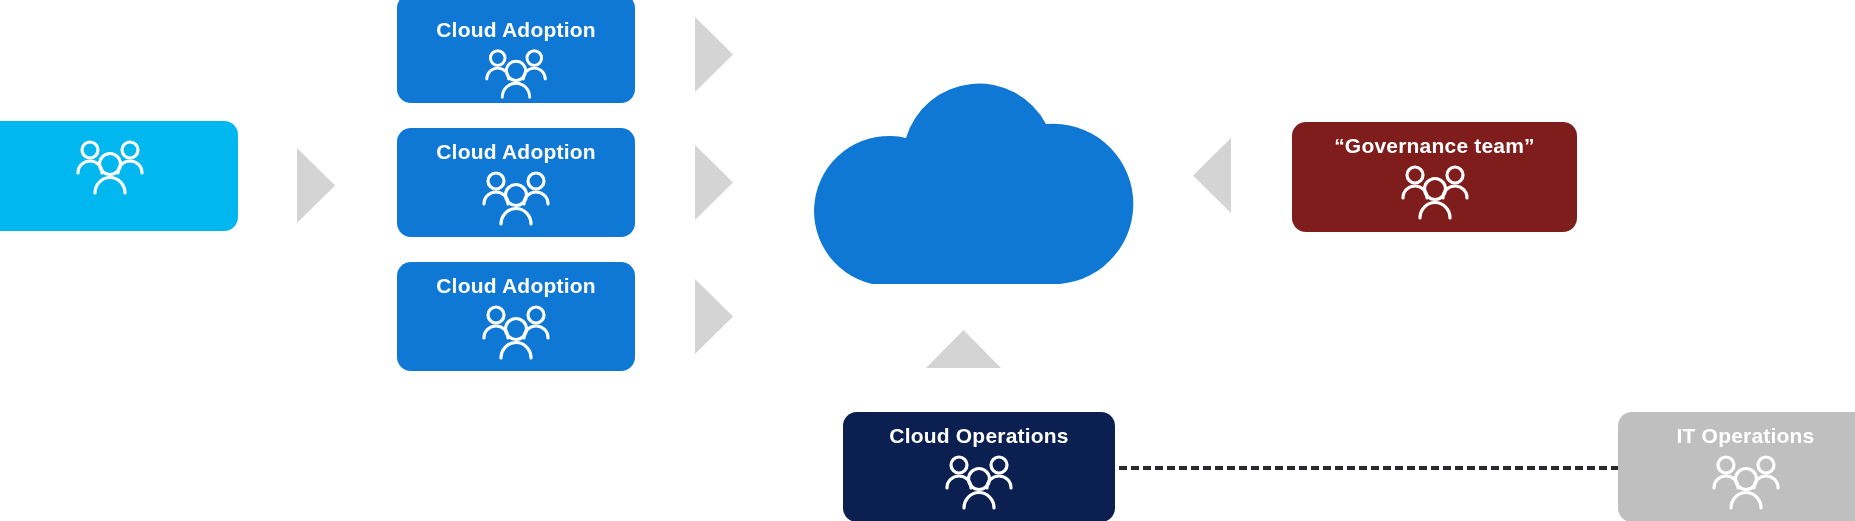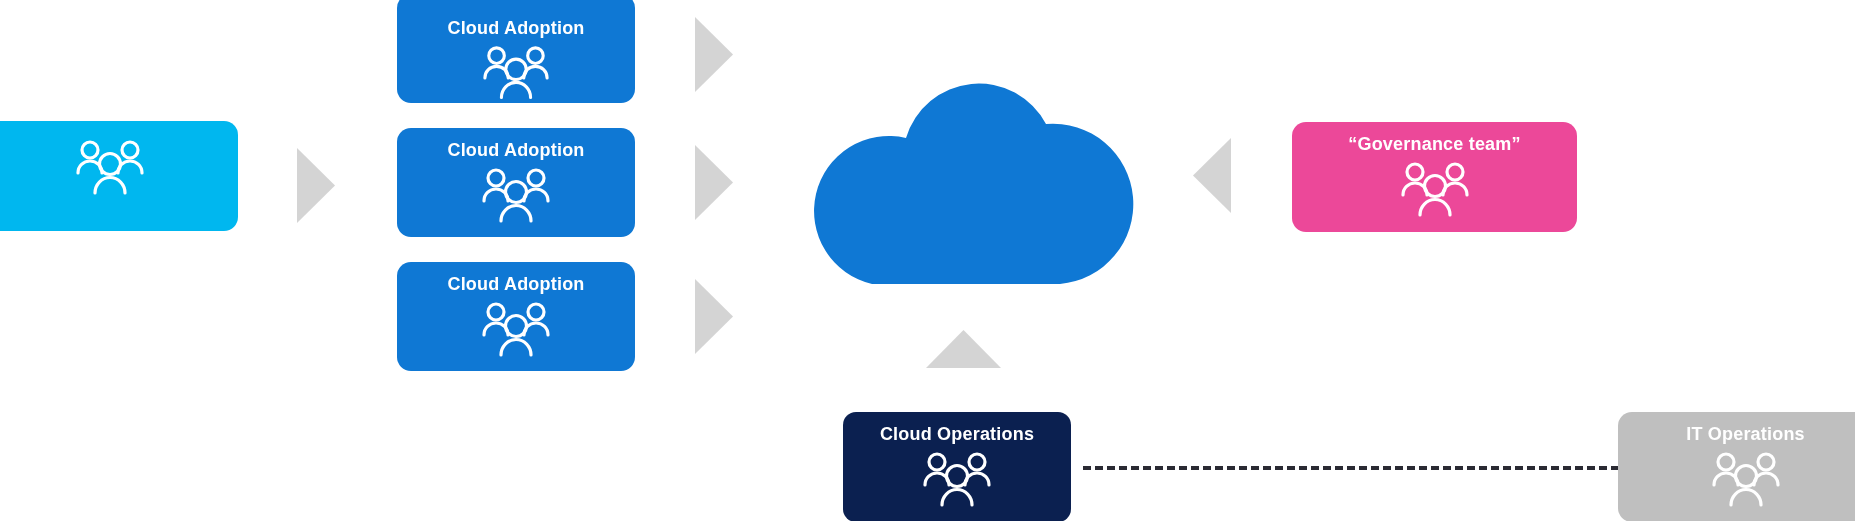--- a/index.html
+++ b/index.html
@@ -22,21 +22,21 @@
     border-radius: 14px;
     box-sizing: border-box;
     display: flex;
     flex-direction: column;
     align-items: center;
     justify-content: flex-start;
     padding-top: 12px;
   }
   .node .node-label {
     color: #ffffff;
-    font-size: 18px;
+    font-size: 21px;
     font-weight: 600;
     letter-spacing: 0.2px;
     line-height: 1.15;
     text-align: center;
     white-space: nowrap;
     font-family: "Liberation Sans", sans-serif;
   }
   .node .people-icon {
     margin-top: 6px;
     width: 74px;
@@ -136,41 +136,41 @@
       A66,66 0 1 1 272,222
       L84,222
       A64,64 0 1 1 118,76
       Z"></path>
   </svg>
 
   <svg class="arrow" style="left:1193px; top:138px;" width="38" height="75" viewBox="0 0 38 75">
     <polygon points="38,0 0,37.5 38,75" fill="#D4D4D4"></polygon>
   </svg>
 
-  <div class="node" style="left:1292px; top:122px; width:285px; height:110px; background:#ec4899;">
+  <div class="node" style="left:1292px; top:122px; width:285px; height:110px; background:#7f1d1d;">
     <div class="node-label">“Governance team”</div>
     <svg class="people-icon" viewBox="0 0 74 60">
       <g fill="none" stroke="#ffffff" stroke-width="3.2" stroke-linecap="round">
         <circle cx="17" cy="11" r="8"></circle>
         <path d="M5 34c0-7 5.4-12 12-12s12 5 12 12"></path>
         <circle cx="57" cy="11" r="8"></circle>
         <path d="M45 34c0-7 5.4-12 12-12s12 5 12 12"></path>
         <circle cx="37" cy="25" r="10.5"></circle>
         <path d="M22 54c0-8.6 6.7-15.5 15-15.5S52 45.4 52 54"></path>
       </g>
     </svg>
   </div>
 
   <svg class="arrow" style="left:926px; top:330px;" width="75" height="38" viewBox="0 0 75 38">
     <polygon points="37.5,0 75,38 0,38" fill="#D4D4D4"></polygon>
   </svg>
 
   <div class="dashed-link" style="left:1083px; top:466px; width:536px;"></div>
 
-  <div class="node" style="left:843px; top:412px; width:228px; height:110px; background:#0B2050;border-radius:13px;">
+  <div class="node" style="left:843px; top:412px; width:272px; height:110px; background:#0B2050;">
     <div class="node-label">Cloud Operations</div>
     <svg class="people-icon" viewBox="0 0 74 60">
       <g fill="none" stroke="#ffffff" stroke-width="3.2" stroke-linecap="round">
         <circle cx="17" cy="11" r="8"></circle>
         <path d="M5 34c0-7 5.4-12 12-12s12 5 12 12"></path>
         <circle cx="57" cy="11" r="8"></circle>
         <path d="M45 34c0-7 5.4-12 12-12s12 5 12 12"></path>
         <circle cx="37" cy="25" r="10.5"></circle>
         <path d="M22 54c0-8.6 6.7-15.5 15-15.5S52 45.4 52 54"></path>
       </g>

